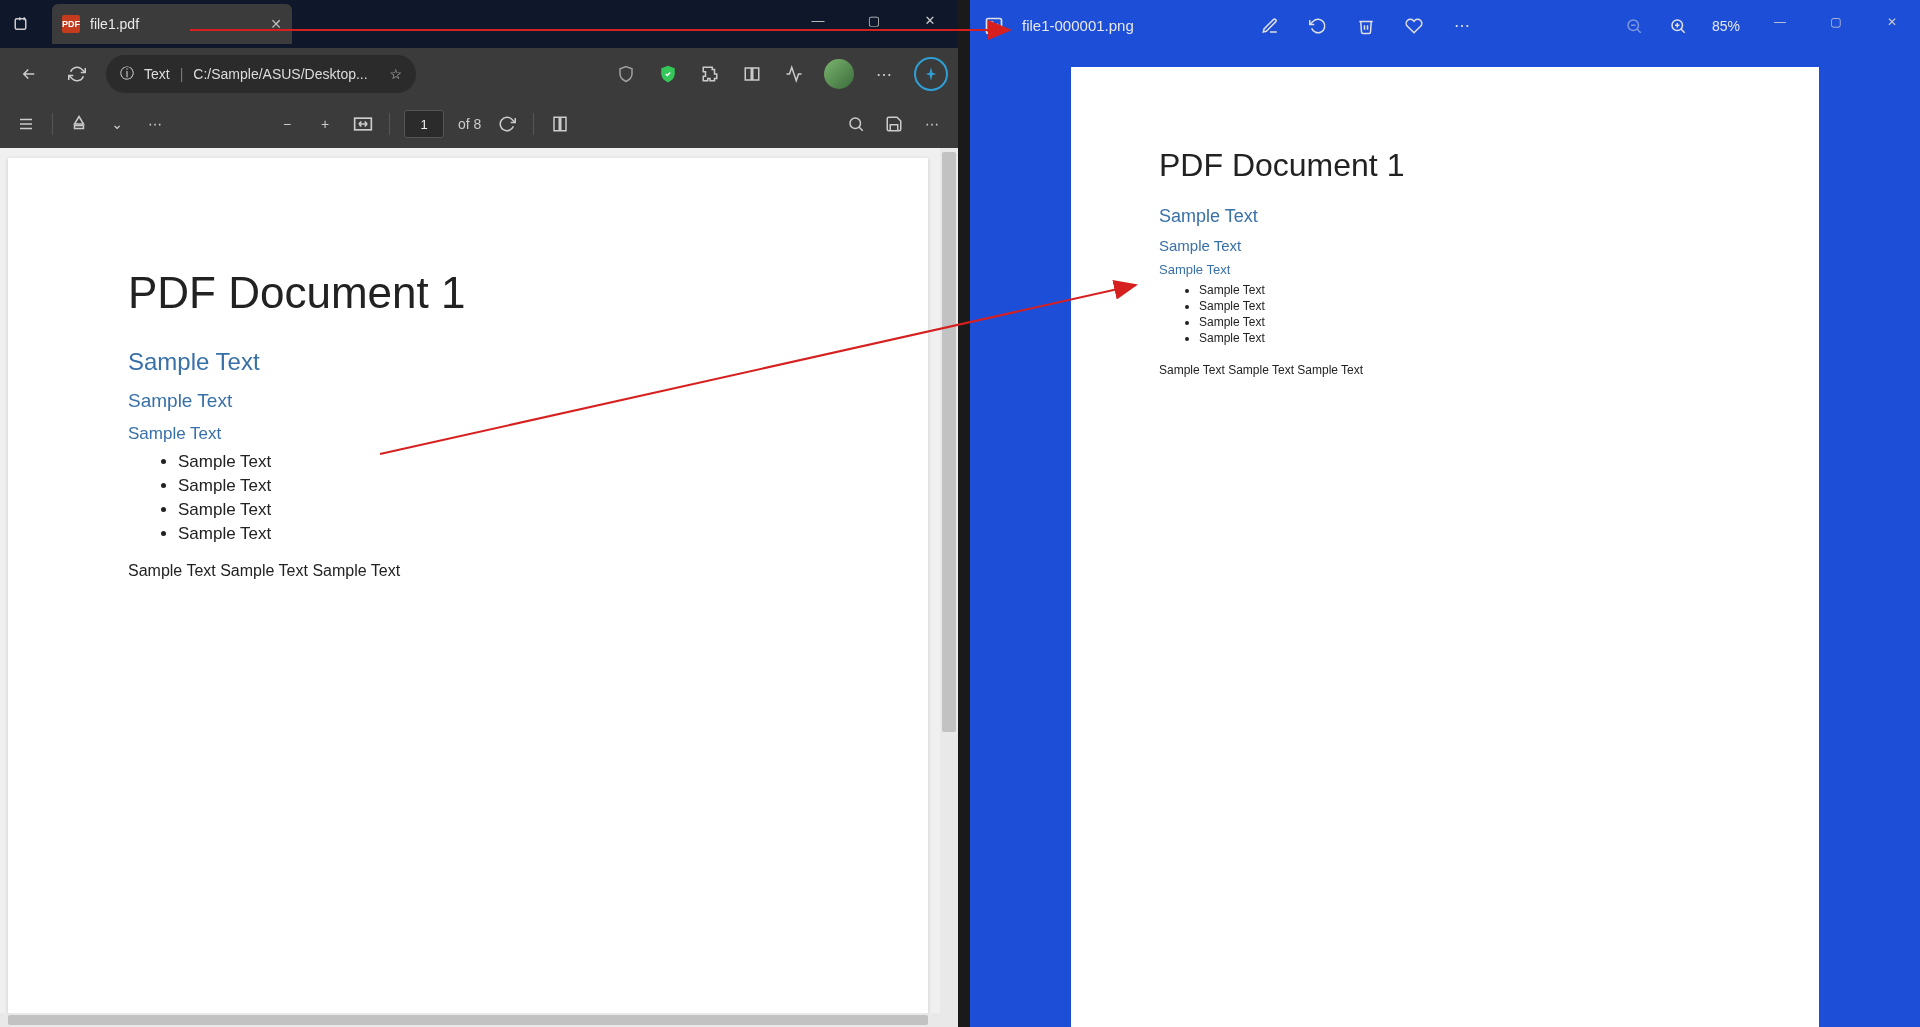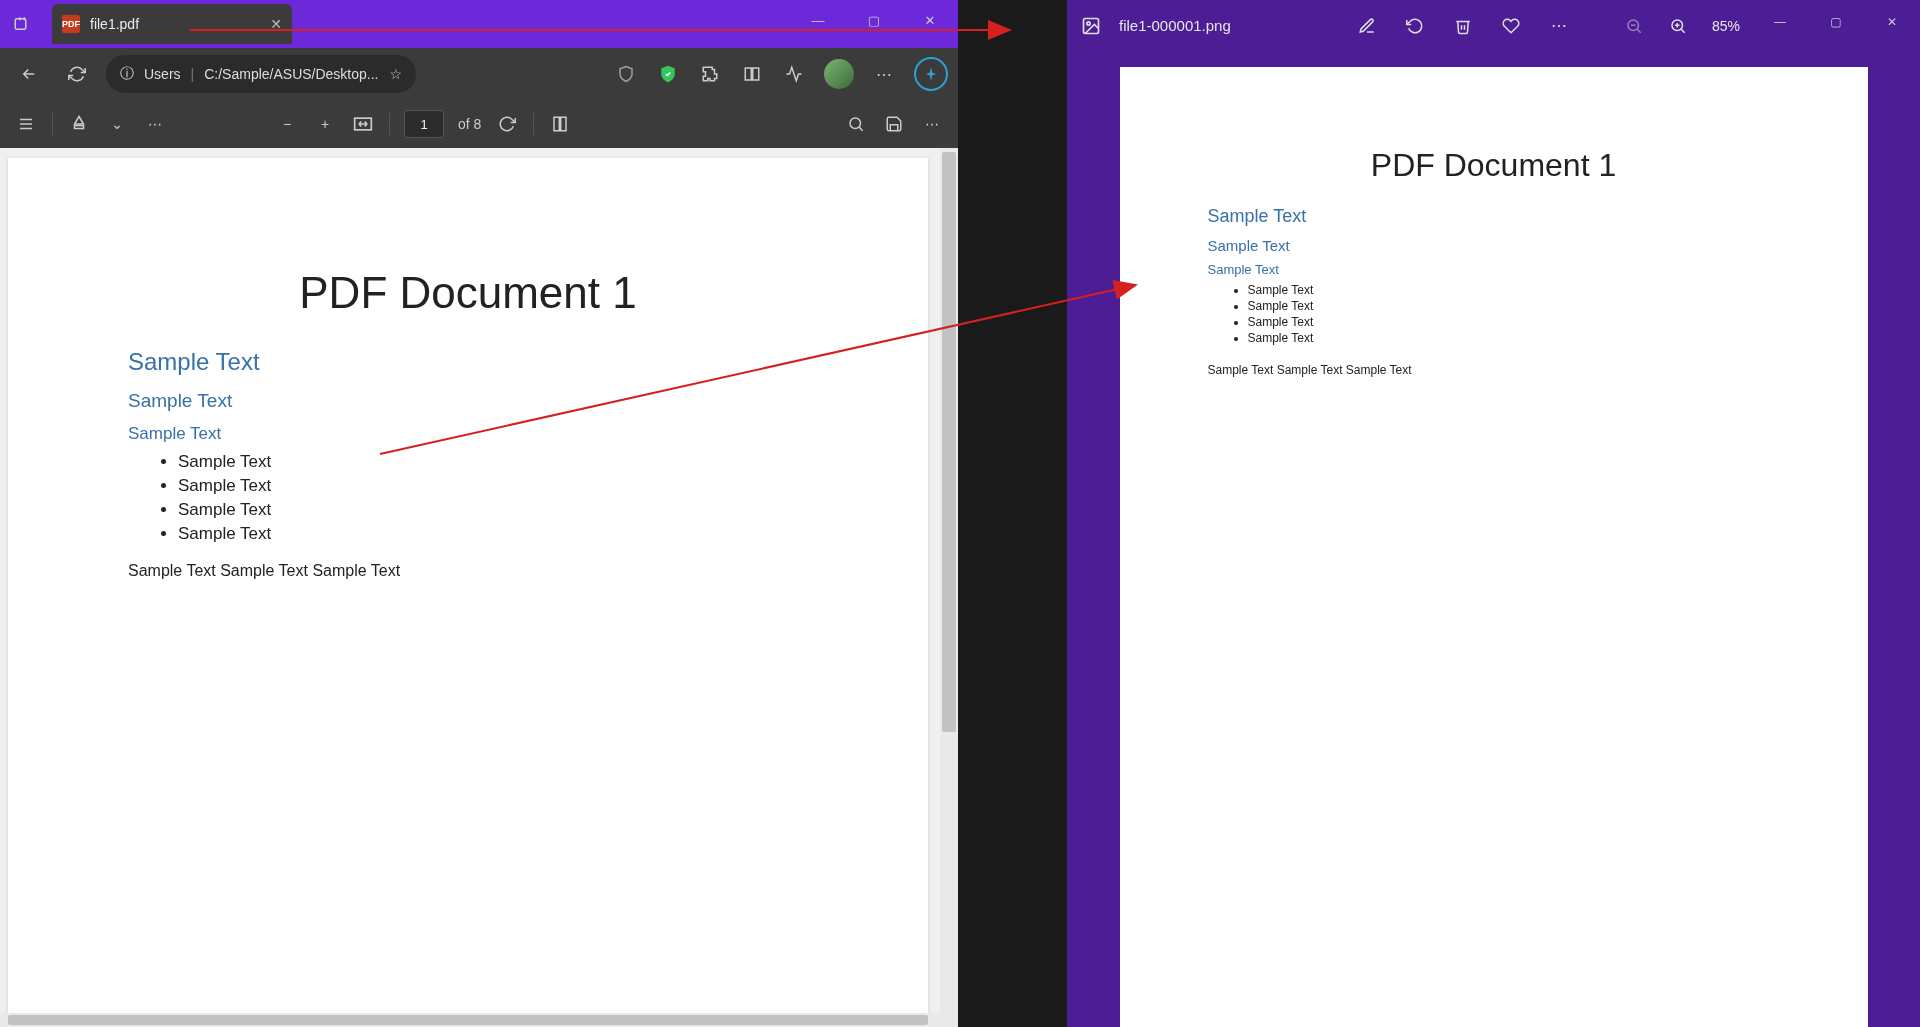--- a/index.html
+++ b/index.html
@@ -17,21 +17,21 @@
   position: absolute;
   left: 0; top: 0;
   width: 958px; height: 1027px;
   background: #2b2b2b;
   display: flex; flex-direction: column;
 }
 
 
 .titlebar {
   height: 48px;
-  background: #6d28d9;
+  background: #0f172a;
   display: flex; align-items: center;
   position: relative;
 }
 .tab-spacer-btn {
   width: 44px; height: 40px;
   display:flex;align-items:center;justify-content:center;
   color:#ccc;
 }
 .tab {
   margin-left: 8px;
@@ -108,36 +108,36 @@
 .pdf-scrollbar{
   position:absolute;right:0;top:0;width:18px;height:100%;background:#e9e9e9;
 }
 .pdf-scroll-thumb{
   position:absolute;right:2px;top:4px;width:14px;height:580px;background:#c2c2c2;border-radius:2px;
 }
 .pdf-page{
   position:absolute;left:8px;top:10px;width:920px;height:980px;background:#fff;box-shadow:0 1px 4px rgba(0,0,0,0.15);
   padding:110px 120px 40px 120px;
 }
-.doc-title{font-size:44px;font-weight:400;color:#222;margin-bottom:30px;text-align:center;}
+.doc-title{font-size:44px;font-weight:400;color:#222;margin-bottom:30px;}
 .blue-lg{color:#3870a8;font-size:24px;margin-bottom:14px;}
 .blue-md{color:#3870a8;font-size:19px;margin-bottom:12px;}
 .blue-sm{color:#3870a8;font-size:17px;margin-bottom:8px;}
 .bullets{list-style:disc;margin-left:50px;margin-bottom:18px;}
 .bullets li{font-size:17px;color:#222;margin-bottom:4px;}
 .plain-line{font-size:16px;color:#222;}
 
 .hscroll{
   position:absolute;left:0;bottom:0;width:100%;height:14px;background:#e9e9e9;
 }
 .hscroll-thumb{position:absolute;left:8px;top:2px;width:920px;height:10px;background:#c2c2c2;border-radius:2px;}
 
 
 .photos-window{
-  position:absolute;right:0;top:0;width:853px;height:1027px;background:#4c1d95;display:flex;flex-direction:column;
+  position:absolute;right:0;top:0;width:950px;height:1027px;background:#1d4ed8;display:flex;flex-direction:column;
 }
 .photos-titlebar{
   height:52px;display:flex;align-items:center;padding:0 0 0 14px;color:#e8e8e8;position:relative;
 }
 .photos-left{display:flex;align-items:center;gap:18px;}
 .photos-filename{font-size:15px;color:#e8e8e8;}
 .photos-center{
   position:absolute;left:290px;display:flex;gap:28px;align-items:center;
 }
 .photos-zoom{
@@ -204,21 +204,21 @@
         </svg>
     </div>
     <div class="nav-btn">
       <svg width="18" height="18" viewBox="0 0 24 24" fill="none" stroke="currentColor" stroke-width="2">
           <path d="M23 4v6h-6M1 20v-6h6"></path>
           <path d="M3.51 9a9 9 0 0114.85-3.36L23 10M1 14l4.64 4.36A9 9 0 0020.49 15"></path>
         </svg>
     </div>
     <div class="addr-box">
       <span>ⓘ</span>
-      <span>Users</span>
+      <span>Text</span>
       <span class="sep">|</span>
       <span>C:/Sample/ASUS/Desktop...</span>
       <span class="star" style="margin-left:auto">☆</span>
     </div>
     <div class="toolbar-icons">
       <span class="ic">
         <svg width="18" height="18" viewBox="0 0 24 24" fill="none" stroke="#a0a0a0" stroke-width="2">
             <path d="M12 22s8-4 8-10V5l-8-3-8 3v7c0 6 8 10 8 10z"></path>
           </svg>
       </span>

